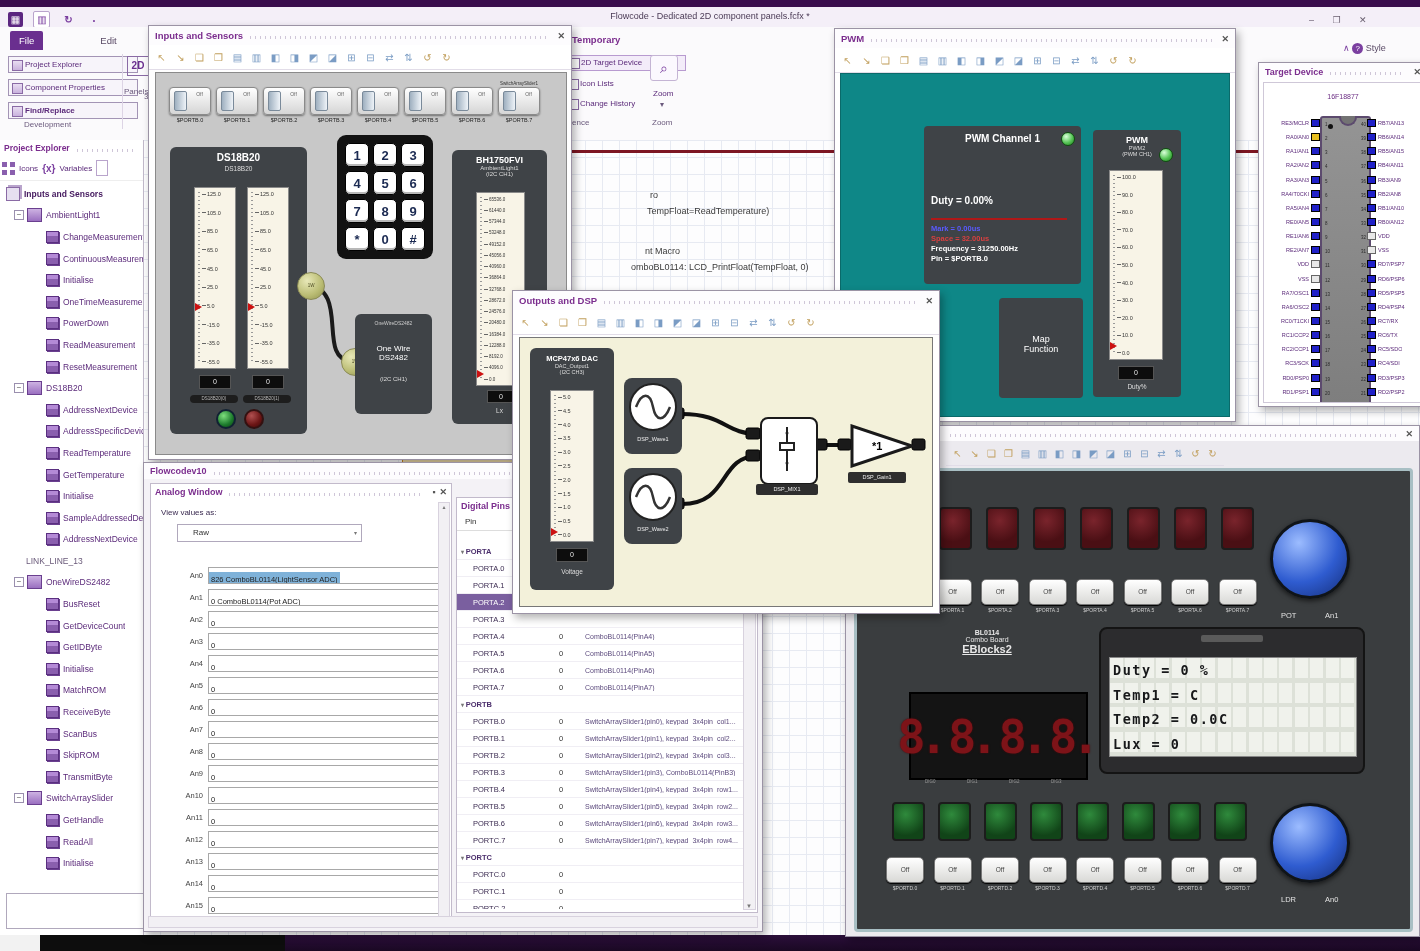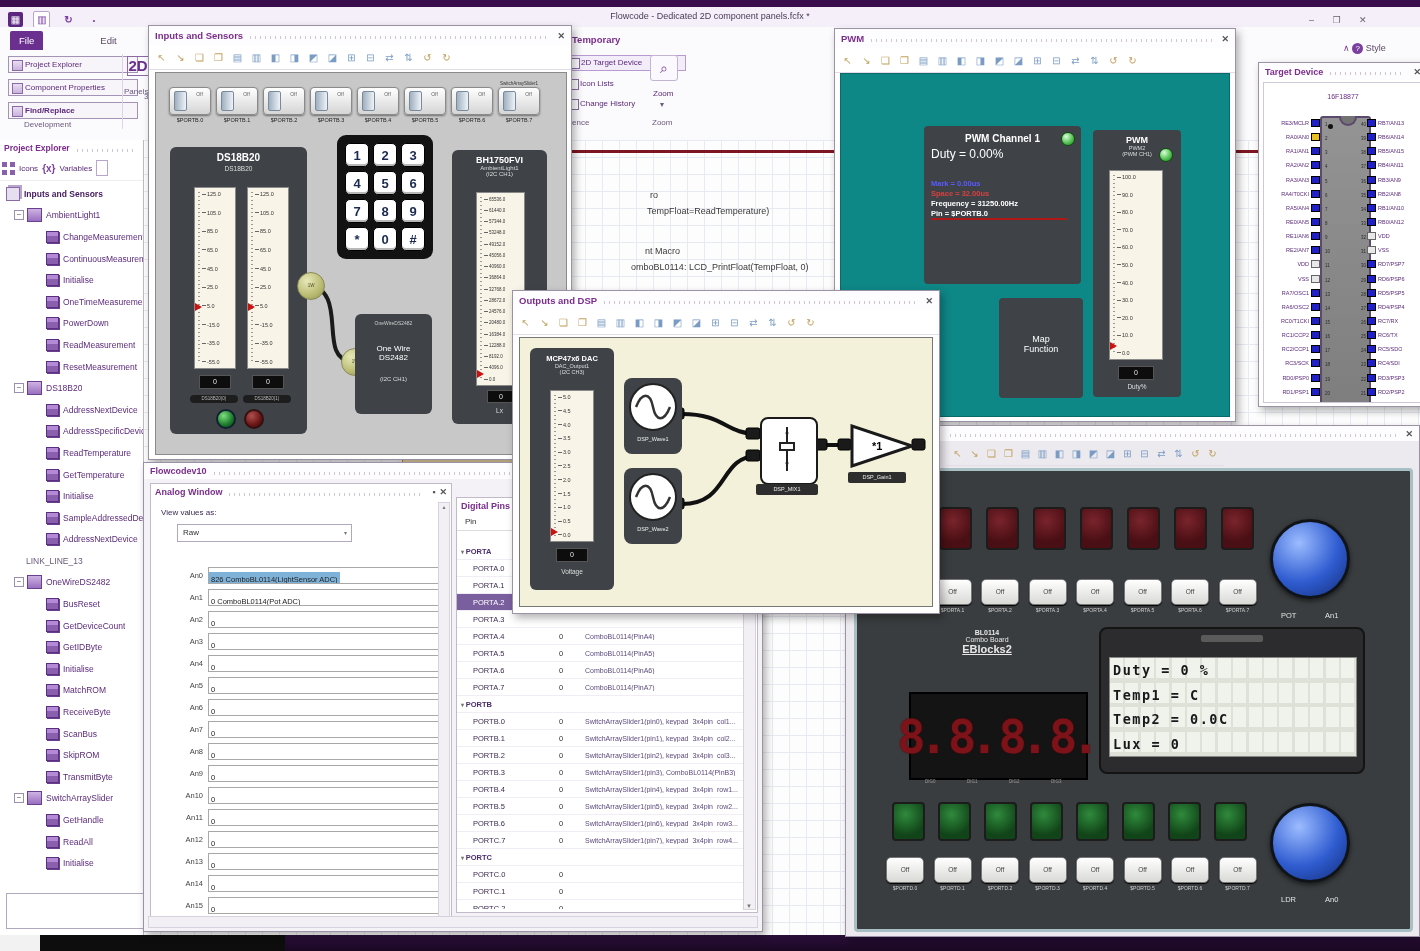--- a/index.html
+++ b/index.html
@@ -183,21 +183,21 @@
     
   <span class="rtab file" style="position: relative; display: inline-block; left: 4px;">File</span><span class="rtab" style="position: relative; display: inline-block; left: 52px;">Edit</span><span class="rtab active" style="position: relative; display: inline-block; left: 92px;">View</span><span class="rtab" style="position: relative; display: inline-block; left: 138px;">Comp</span></div>
   <div class="abs" style="left:8px;top:56px;width:130px;">
 
   <div class="rbtn clip" style="position:relative;margin-bottom:6px;max-width:120px;">Project Explorer</div>
       <div class="rbtn clip" style="position:relative;margin-bottom:6px;max-width:120px;">Component Properties</div>
       <div class="rbtn clip" style="position:relative;margin-bottom:6px;max-width:120px;font-weight:bold;">Find/Replace</div>
     </div>
   <div class="abs rlabel" style="left:24px;top:120px;">Development</div>
   <div class="abs" style="left:122px;top:54px;width:1px;height:75px;background:#ddd4e5;"></div>
-  <div class="abs" style="left:127px;top:56px;width:20px;height:18px;border:1px solid #8a6aa5;color:#6a2f8f;font-weight:bold;font-size:15px;text-align:center;line-height:18px;">2D</div>
+  <div class="abs" style="left:127px;top:56px;width:20px;height:18px;border:1px solid #8a6aa5;color:#6a2f8f;font-weight:bold;font-size:10px;text-align:center;line-height:18px;">2D</div>
   <div class="abs rlabel" style="left:144px;top:92px;">3D</div>
   <div class="abs rlabel" style="left:124px;top:87px;">Panels</div>
 
   <div class="abs" style="left:572px;top:34px;font-size:9.5px;font-weight:bold;color:#7b2d8e;">Temporary</div>
   <div class="abs" style="left:566px;top:55px;width:120px;">
 
   <div class="rcheck clip sel" style="position:relative;margin-bottom:6px;max-width:116px;">2D Target Device</div>
       <div class="rcheck clip" style="position:relative;margin-bottom:6px;max-width:116px;">Icon Lists</div>
       <div class="rcheck clip" style="position:relative;margin-bottom:6px;max-width:116px;">Change History</div>
     </div>
@@ -698,21 +698,21 @@
         <span class="ti b"><i>⇄</i></span>
         <span class="ti b"><i>⇅</i></span>
         <span class="ti y"><i>↺</i></span>
         <span class="ti y"><i>↻</i></span>
       </div>
     <div class="abs" style="left:5px;top:44px;width:388px;height:342px;background:#0e8787;border:1px solid #0a6a6a;overflow:hidden;">
 
       <div class="compbox" style="left:83px;top:52px;width:157px;height:158px;border-radius:4px;text-align:left;">
         <div style="font-size:10px;font-weight:bold;text-align:center;padding-top:7px;">PWM Channel 1</div>
         <span class="gled" style="right:6px;top:6px;"></span>
-        <div style="font-size:12px;font-weight:normal;padding:3px 0 0 7px;">Duty = 0.00%</div>
+        <div style="font-size:10px;font-weight:bold;padding:3px 0 0 7px;margin-top:48px;">Duty = 0.00%</div>
         <div style="position:absolute;left:7px;right:14px;top:92px;height:2px;background:#b01818;"></div>
         <div style="font-size:7.5px;font-weight:bold;color:#5a5aff;padding:18px 0 0 7px;">Mark = 0.00us</div>
         <div style="font-size:7.5px;font-weight:bold;color:#d84040;padding:1px 0 0 7px;">Space = 32.00us</div>
         <div style="font-size:7.5px;font-weight:bold;padding:1px 0 0 7px;">Frequency = 31250.00Hz</div>
         <div style="font-size:7.5px;font-weight:bold;padding:1px 0 0 7px;">Pin = $PORTB.0</div>
       </div>
 
       <div class="compbox" style="left:252px;top:56px;width:88px;height:267px;border-radius:4px;">
         <div style="font-size:9px;font-weight:bold;padding-top:5px;">PWM</div>
         <div style="font-size:5.5px;color:#ddd;">PWM2</div>
@@ -1205,21 +1205,21 @@
       </div>
 
     <div class="abs" style="left:6px;top:20px;width:300px;height:436px;background:#fff;border:1px solid #c2bacb;">
       <div class="panelhead" style="font-size:9px;">
           <span>Analog Window</span>
           <span class="dots"></span>
         <span class="wx">▪</span>
         <span class="wx">✕</span>
         </div>
       <div style="font-size:8px;color:#3a2a50;padding:8px 0 0 10px;">View values as:</div>
-      <div class="abs" style="left:26px;top:40px;width:168px;height:16px;border:1px solid #b0a8bc;background:#fff;font-size:8px;color:#333;line-height:16px;padding-left:5px;">
+      <div class="abs" style="left:26px;top:40px;width:168px;height:16px;border:1px solid #b0a8bc;background:#fff;font-size:8px;color:#333;line-height:16px;padding-left:15px;">
         <span>Raw</span>
         <span style="float:right;margin-right:4px;color:#777;font-size:6px;">▾</span>
       </div>
       <div class="abs" style="left:4px;top:80px;width:286px;height:354px;overflow:hidden;">
 
           <div class="arow">
             <span class="alabel">An0</span>
             <span class="abox"><span class="aval hl">826 ComboBL0114(LightSensor ADC)</span></span>
           </div>
 

